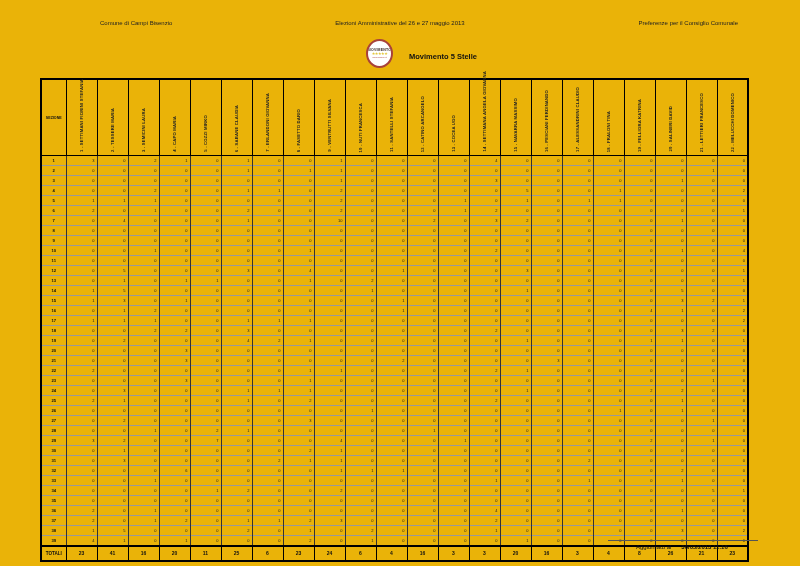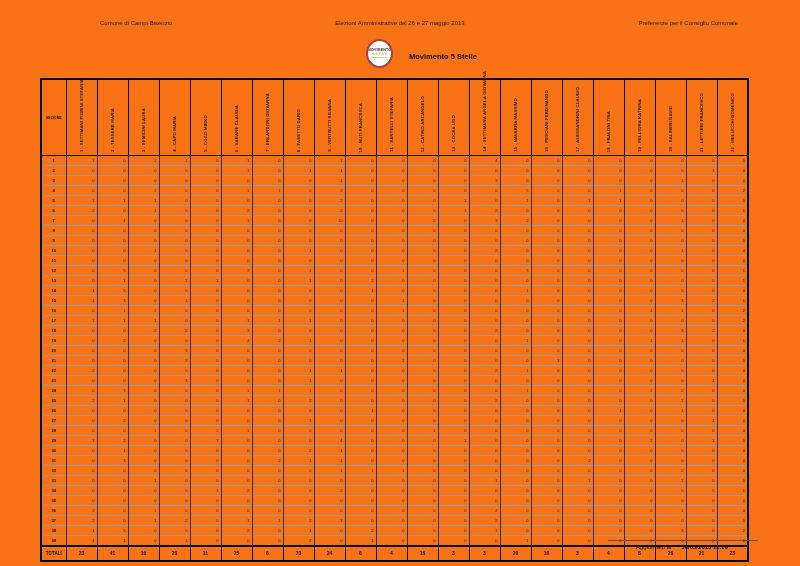--- a/index.html
+++ b/index.html
@@ -1,16 +1,16 @@
 <!DOCTYPE html>
 <html><head>
 <meta charset="utf-8">
 <style>
   html,body{margin:0;padding:0;background:#e8e8e8;}
-  .page{position:relative;width:800px;height:566px;background:#f97316;overflow:hidden;
+  .page{position:relative;width:800px;height:566px;background:#eab308;overflow:hidden;
         font-family:"Liberation Sans", sans-serif;color:#111;}
   
   .hdr{position:absolute;top:20px;font-size:6px;color:#222;white-space:nowrap;}
   .hdr-left{left:100px;}
   .hdr-center{left:0;width:800px;text-align:center;}
   .hdr-right{right:62px;}
   
   .logo{position:absolute;left:366px;top:39px;width:27px;height:29px;border:2px solid #a externalities;}
   .logo{border:2px solid #a8423a;border-radius:50%;background:#fff;display:flex;flex-direction:column;
         align-items:center;justify-content:center;box-sizing:border-box;overflow:hidden;}

